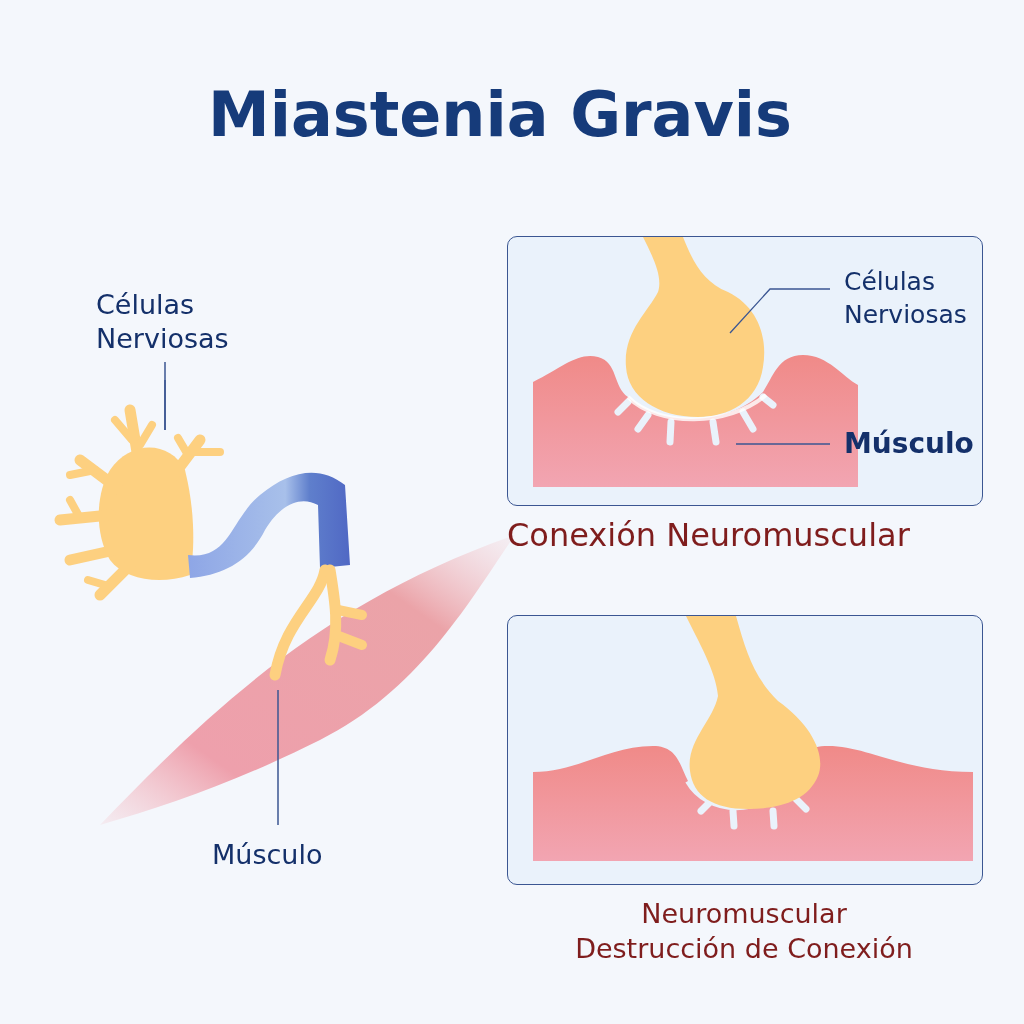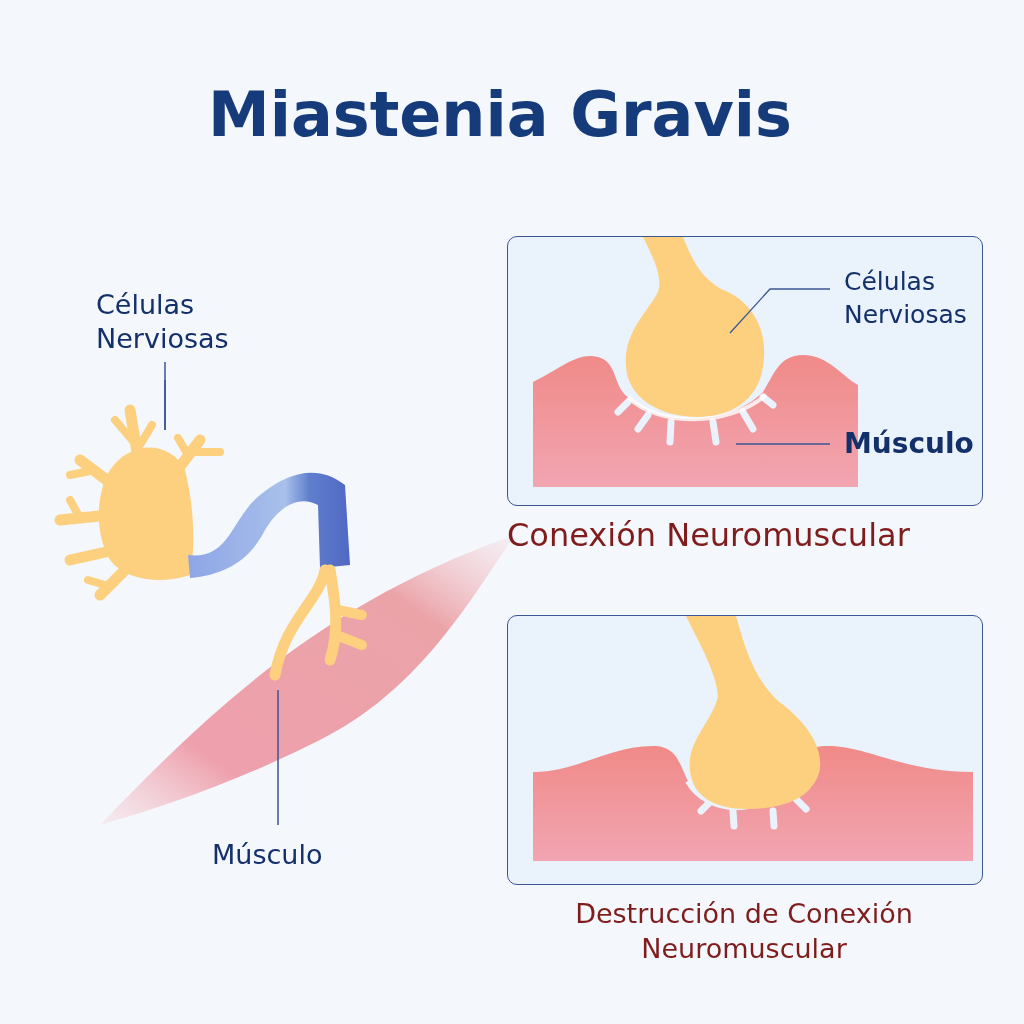--- a/index.html
+++ b/index.html
@@ -117,15 +117,15 @@
     <g stroke="#eaf2fb" stroke-width="7" stroke-linecap="round">
       <line x1="203" y1="185" x2="193" y2="195"></line>
         <line x1="225" y1="195" x2="226" y2="210"></line>
       <line x1="265" y1="195" x2="266" y2="210"></line>
         <line x1="288" y1="183" x2="298" y2="193"></line>
     </g>
     <path d="M178 0 L 228 0 C 238 35, 245 60, 270 85 C 305 110, 318 140, 310 160 C 300 185, 270 193, 240 193 C 205 193, 185 180, 182 155 C 178 125, 205 105, 210 80 C 208 55, 190 25, 178 0 Z" fill="#fdd080"></path>
   </svg>
 </div>
 <div class="caption" style="left:507px;top:896px;width:474px;text-align:center;font-size:27px;line-height:35px;">
+  <div>Neuromuscular</div>
   <div>Destrucción de Conexión</div>
-  <div>Neuromuscular</div>
 </div>
 
 </body></html>

